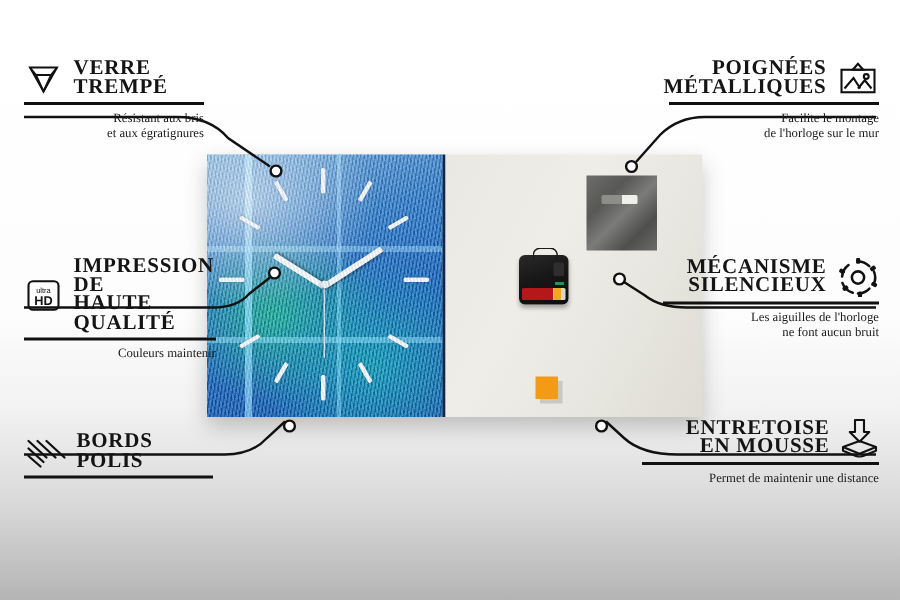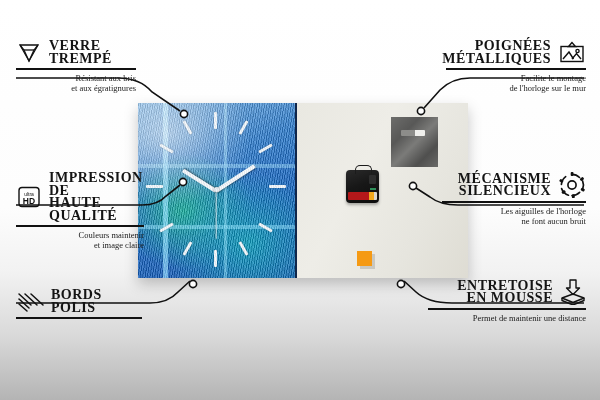--- a/index.html
+++ b/index.html
@@ -198,21 +198,20 @@
         <text x="13" y="10.5" text-anchor="middle" font-family="Liberation Sans, sans-serif" font-size="5" fill="#111">ultra</text>
         <text x="13" y="18.5" text-anchor="middle" font-family="Liberation Sans, sans-serif" font-size="8.5" font-weight="bold" fill="#111">HD</text>
       </svg>
       <div>
         <div class="title">IMPRESSION DE</div>
         <div class="title">HAUTE QUALITÉ</div>
       </div>
     </div>
     <div class="rule"></div>
     <div class="desc">Couleurs maintenir</div>
-    <div class="desc">et image claire</div>
   </div>
 
   <div class="callout left" id="c-bords">
     <div class="row">
       <svg class="icon" width="28" height="22" viewBox="0 0 28 22">
         <g stroke="#111" stroke-width="1.5" fill="none" stroke-linecap="round">
           <path d="M3 3 L15 14"></path>
             <path d="M3 8 L13 17"></path>
             <path d="M3 13 L11 20"></path>
           <path d="M9 3 L21 14"></path>

